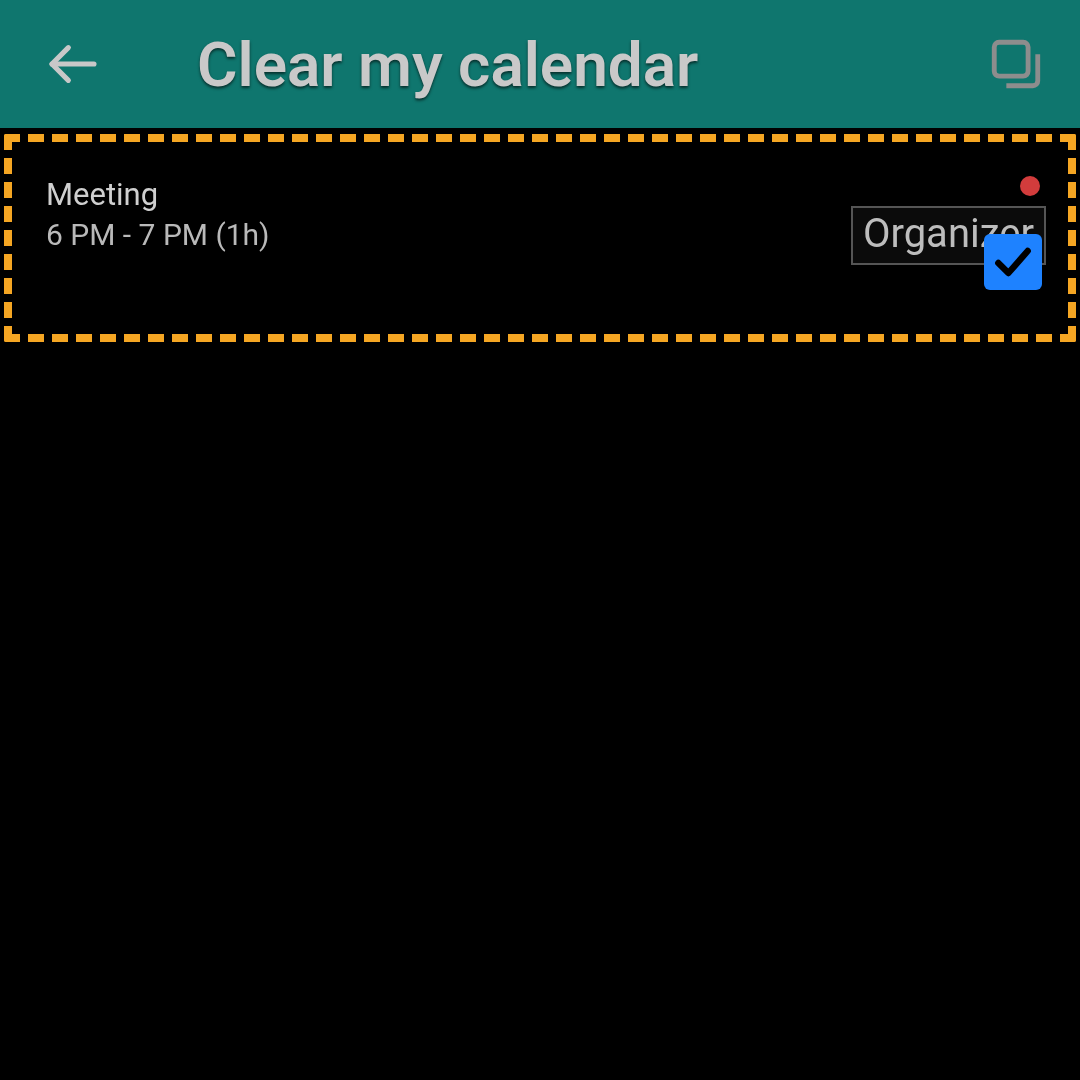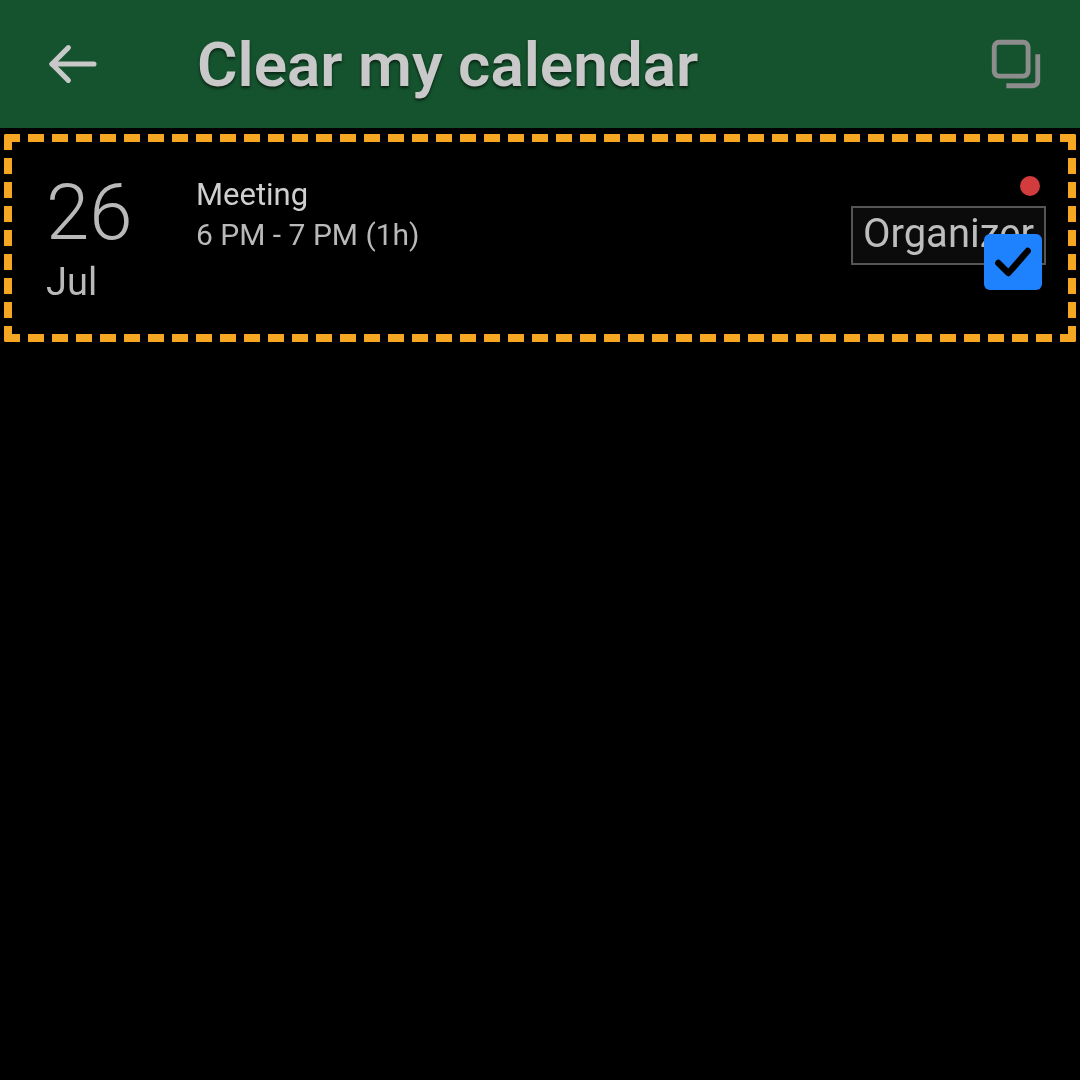--- a/index.html
+++ b/index.html
@@ -6,21 +6,21 @@
     html,body{
       width:1080px;height:1080px;
       background:#000000;
       font-family:Roboto,"Helvetica Neue",Arial,sans-serif;
       color:#c8c8c8;
       overflow:hidden;
     }
     
     .appbar{
       height:128px;
-      background:#14532d;
+      background:#0f766e;
       display:flex;
       align-items:center;
       padding:0 28px 0 40px;
     }
     .back-slot{ width:65px;height:65px;display:flex;align-items:center;justify-content:center;cursor:pointer;}
     .title{
       font-size:62px;
       font-weight:600;
       color:#c9c9c9;
       margin-left:92px;
@@ -99,24 +99,20 @@
   <div class="spacer"></div>
   <div class="action-slot">
     <svg width="58" height="58" viewBox="0 0 24 24" fill="none" stroke="#8d8d8d" stroke-width="2" stroke-linejoin="round">
       <rect x="3" y="3" width="14" height="14" rx="2"></rect>
       <path d="M8 21h11a2 2 0 0 0 2-2V8"></path>
     </svg>
   </div>
 </div>
 
 <div class="row">
-  <div class="date-col">
-    <div class="day">26</div>
-    <div class="month">Jul</div>
-  </div>
   <div class="info-col">
     <div class="ev-title">Meeting</div>
     <div class="ev-time">6 PM - 7 PM (1h)</div>
   </div>
   <div class="right-col">
     <div class="dot"></div>
     <div class="role-badge">Organizer</div>
   </div>
 </div>
 

